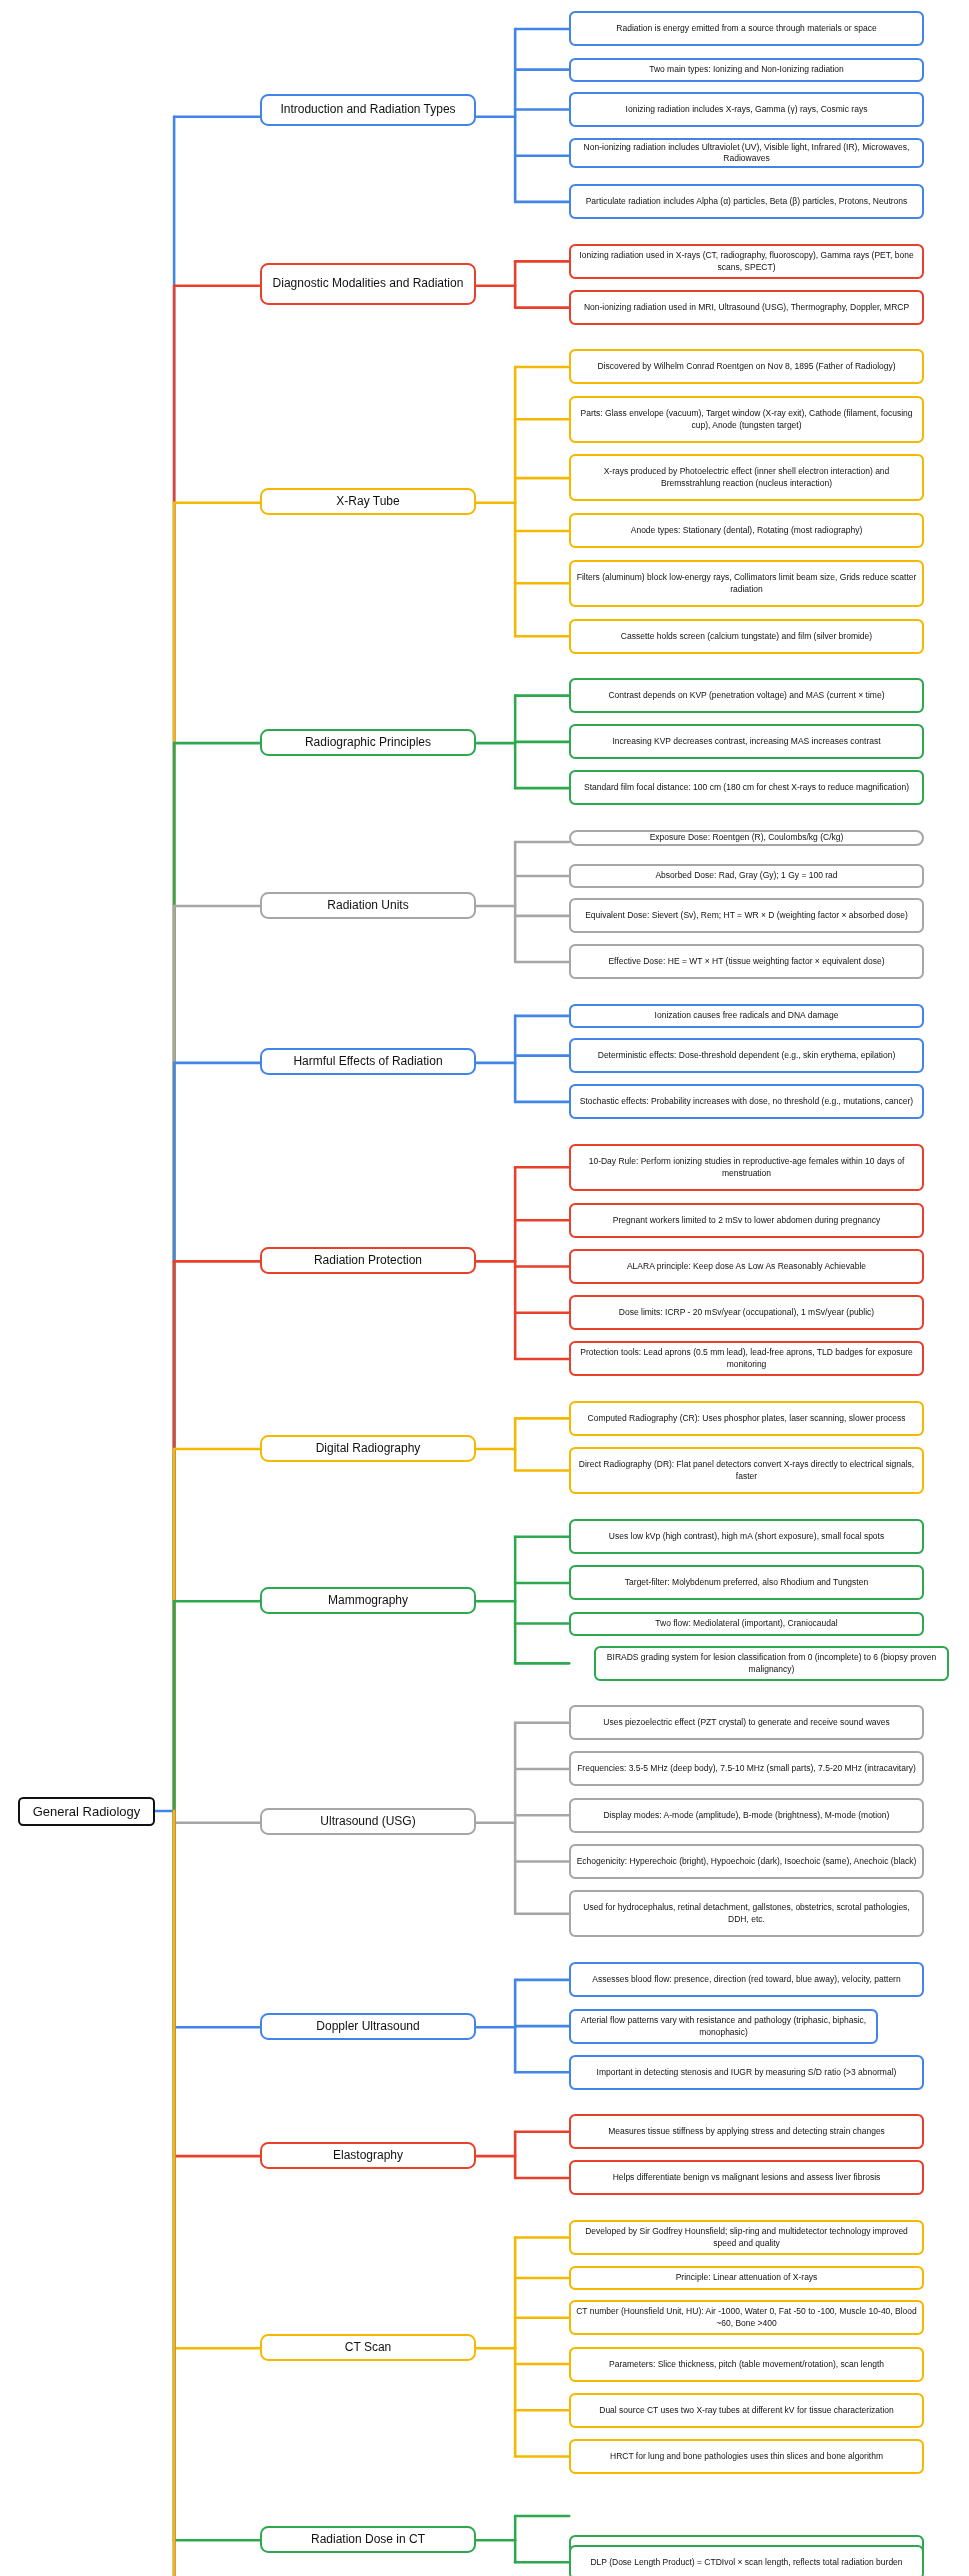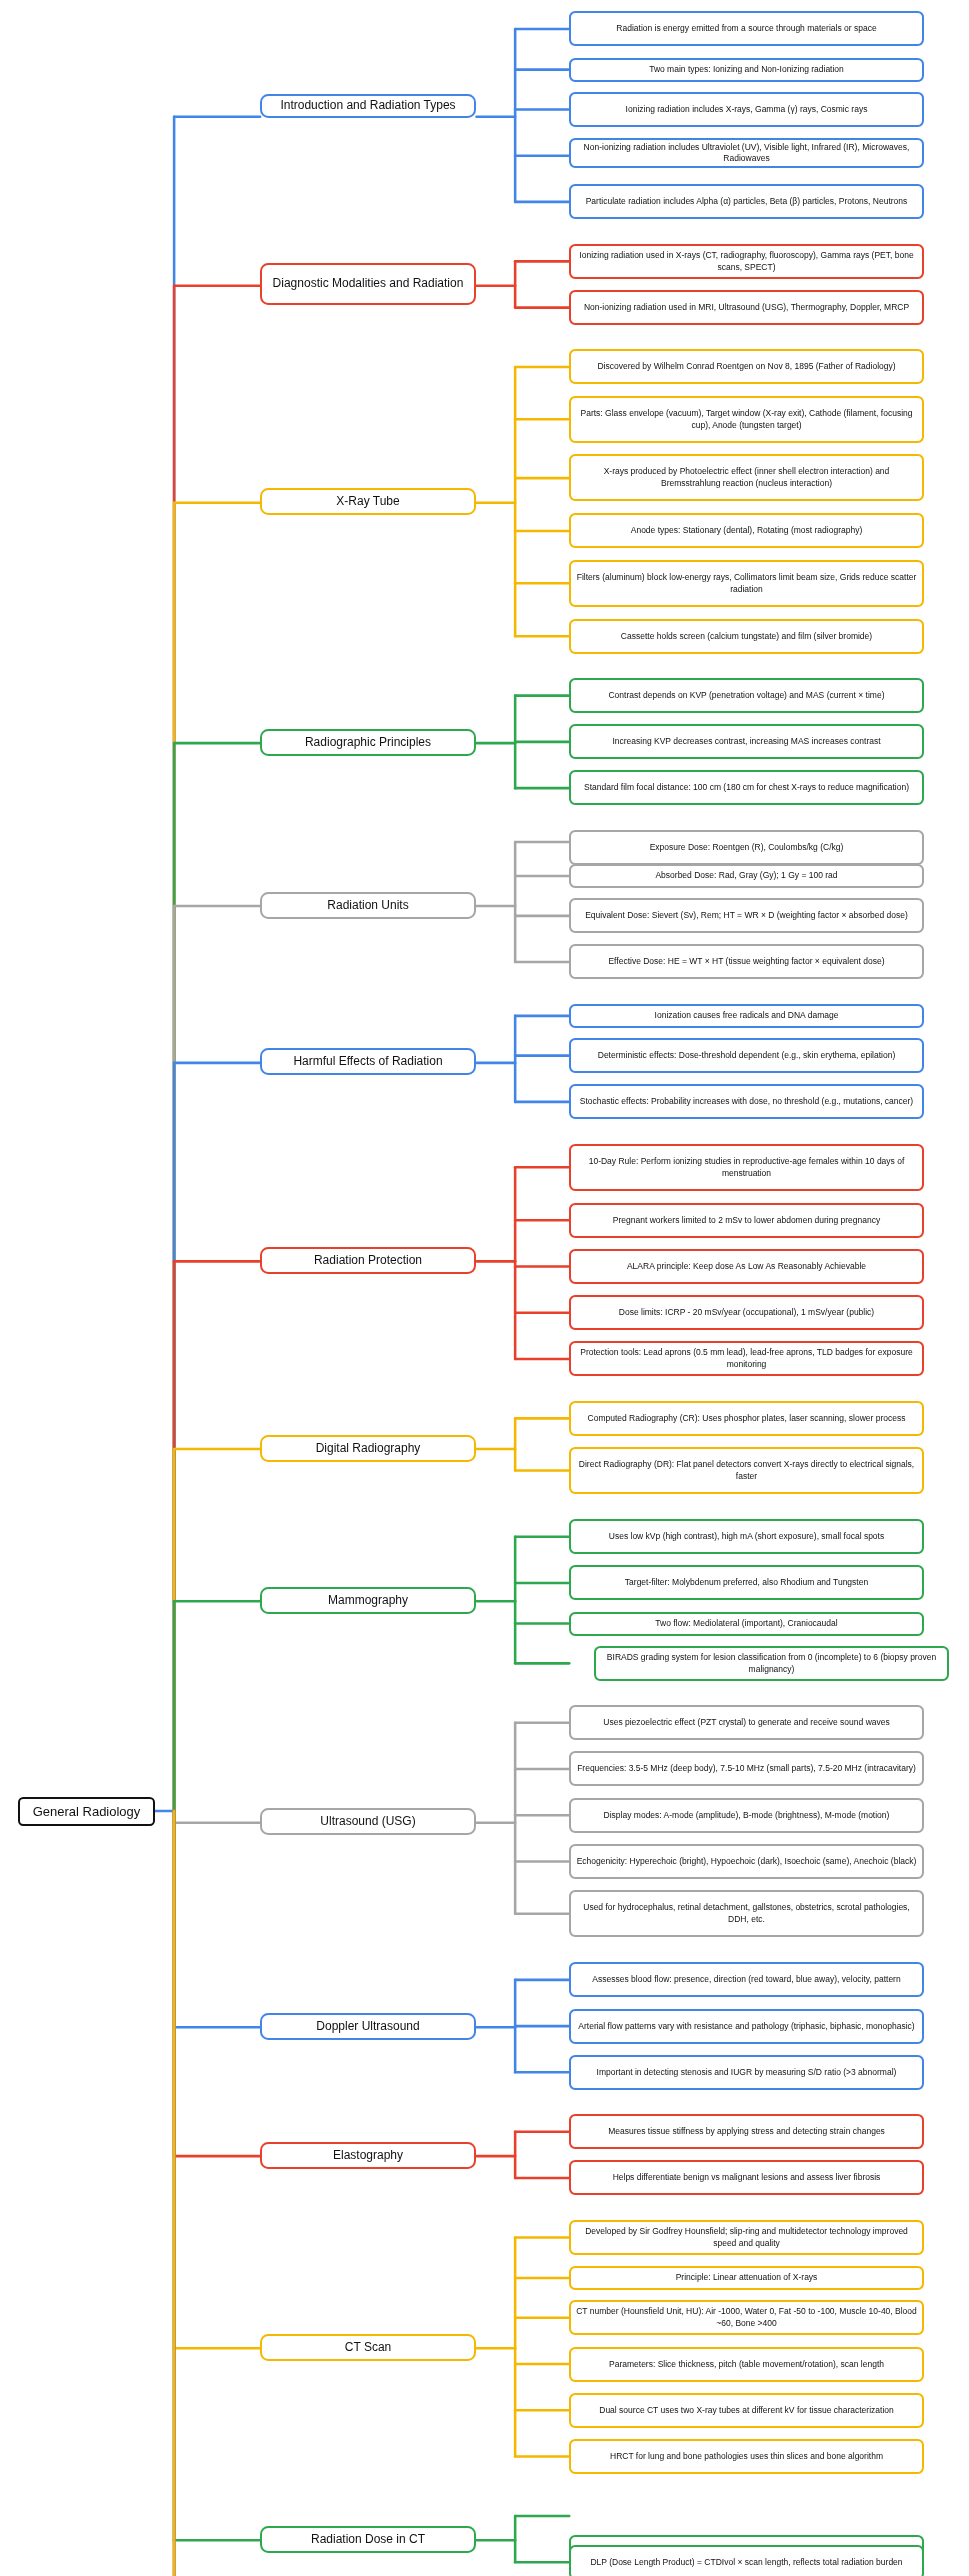--- a/index.html
+++ b/index.html
@@ -200,21 +200,21 @@
       <path d="M 925 6803.914307811291 H 1000" fill="none" stroke="#f5b800" stroke-width="5" stroke-linecap="round" stroke-linejoin="round"></path>
       <path d="M 1000 6711.828615622583 V 6891.340448569219" fill="none" stroke="#f5b800" stroke-width="5" stroke-linecap="round" stroke-linejoin="round"></path>
       <path d="M 1000 6711.828615622583 H 1105" fill="none" stroke="#f5b800" stroke-width="5" stroke-linecap="round" stroke-linejoin="round"></path>
       <path d="M 1000 6801.584532095901 H 1105" fill="none" stroke="#f5b800" stroke-width="5" stroke-linecap="round" stroke-linejoin="round"></path>
       <path d="M 1000 6891.340448569219 H 1105" fill="none" stroke="#f5b800" stroke-width="5" stroke-linecap="round" stroke-linejoin="round"></path>
     </svg>
   <div id="nodes">
       <div class="node root c-" style="left: 18px; top: 1797px; width: 137px; height: 29px; border-color: rgb(17, 17, 17);">
         <span>General Radiology</span>
       </div>
-      <div class="node branch c-blue" style="left: 260px; top: 94px; width: 216px; height: 24px;">
+      <div class="node branch c-blue" style="left: 260px; top: 94px; width: 216px; height: 32px;">
         <span>Introduction and Radiation Types</span>
       </div>
       <div class="node leaf c-blue" style="left: 569px; top: 11.3px; width: 355px; height: 35px;">
         <span>Radiation is energy emitted from a source through materials or space</span>
       </div>
       <div class="node leaf c-blue" style="left: 569px; top: 58px; width: 355px; height: 24px;">
         <span>Two main types: Ionizing and Non-Ionizing radiation</span>
       </div>
       <div class="node leaf c-blue" style="left: 569px; top: 92px; width: 355px; height: 35px;">
         <span>Ionizing radiation includes X-rays, Gamma (γ) rays, Cosmic rays</span>
@@ -263,21 +263,21 @@
       </div>
       <div class="node leaf c-green" style="left: 569px; top: 724px; width: 355px; height: 35px;">
         <span>Increasing KVP decreases contrast, increasing MAS increases contrast</span>
       </div>
       <div class="node leaf c-green" style="left: 569px; top: 770px; width: 355px; height: 35px;">
         <span>Standard film focal distance: 100 cm (180 cm for chest X-rays to reduce magnification)</span>
       </div>
       <div class="node branch c-gray" style="left: 260px; top: 892px; width: 216px; height: 27px;">
         <span>Radiation Units</span>
       </div>
-      <div class="node leaf c-gray" style="left: 569px; top: 830px; width: 355px; height: 35px;">
+      <div class="node leaf c-gray" style="left: 569px; top: 830px; width: 355px; height: 16px; border-radius: 8px;">
         <span>Exposure Dose: Roentgen (R), Coulombs/kg (C/kg)</span>
       </div>
       <div class="node leaf c-gray" style="left: 569px; top: 864px; width: 355px; height: 24px;">
         <span>Absorbed Dose: Rad, Gray (Gy); 1 Gy = 100 rad</span>
       </div>
       <div class="node leaf c-gray" style="left: 569px; top: 898px; width: 355px; height: 35px;">
         <span>Equivalent Dose: Sievert (Sv), Rem; HT = WR × D (weighting factor × absorbed dose)</span>
       </div>
       <div class="node leaf c-gray" style="left: 569px; top: 944px; width: 355px; height: 35px;">
         <span>Effective Dose: HE = WT × HT (tissue weighting factor × equivalent dose)</span>
@@ -353,21 +353,21 @@
       </div>
       <div class="node leaf c-gray" style="left: 569px; top: 1890px; width: 355px; height: 47px;">
         <span>Used for hydrocephalus, retinal detachment, gallstones, obstetrics, scrotal pathologies, DDH, etc.</span>
       </div>
       <div class="node branch c-blue" style="left: 260px; top: 2013px; width: 216px; height: 27px;">
         <span>Doppler Ultrasound</span>
       </div>
       <div class="node leaf c-blue" style="left: 569px; top: 1962px; width: 355px; height: 35px;">
         <span>Assesses blood flow: presence, direction (red toward, blue away), velocity, pattern</span>
       </div>
-      <div class="node leaf c-blue" style="left: 569px; top: 2009px; width: 355px; height: 35px;">
+      <div class="node leaf c-blue" style="left: 569px; top: 2009px; width: 309px; height: 35px;">
         <span>Arterial flow patterns vary with resistance and pathology (triphasic, biphasic, monophasic)</span>
       </div>
       <div class="node leaf c-blue" style="left: 569px; top: 2055px; width: 355px; height: 35px;">
         <span>Important in detecting stenosis and IUGR by measuring S/D ratio (&gt;3 abnormal)</span>
       </div>
       <div class="node branch c-red" style="left: 260px; top: 2142px; width: 216px; height: 27px;">
         <span>Elastography</span>
       </div>
       <div class="node leaf c-red" style="left: 569px; top: 2114px; width: 355px; height: 35px;">
         <span>Measures tissue stiffness by applying stress and detecting strain changes</span>

